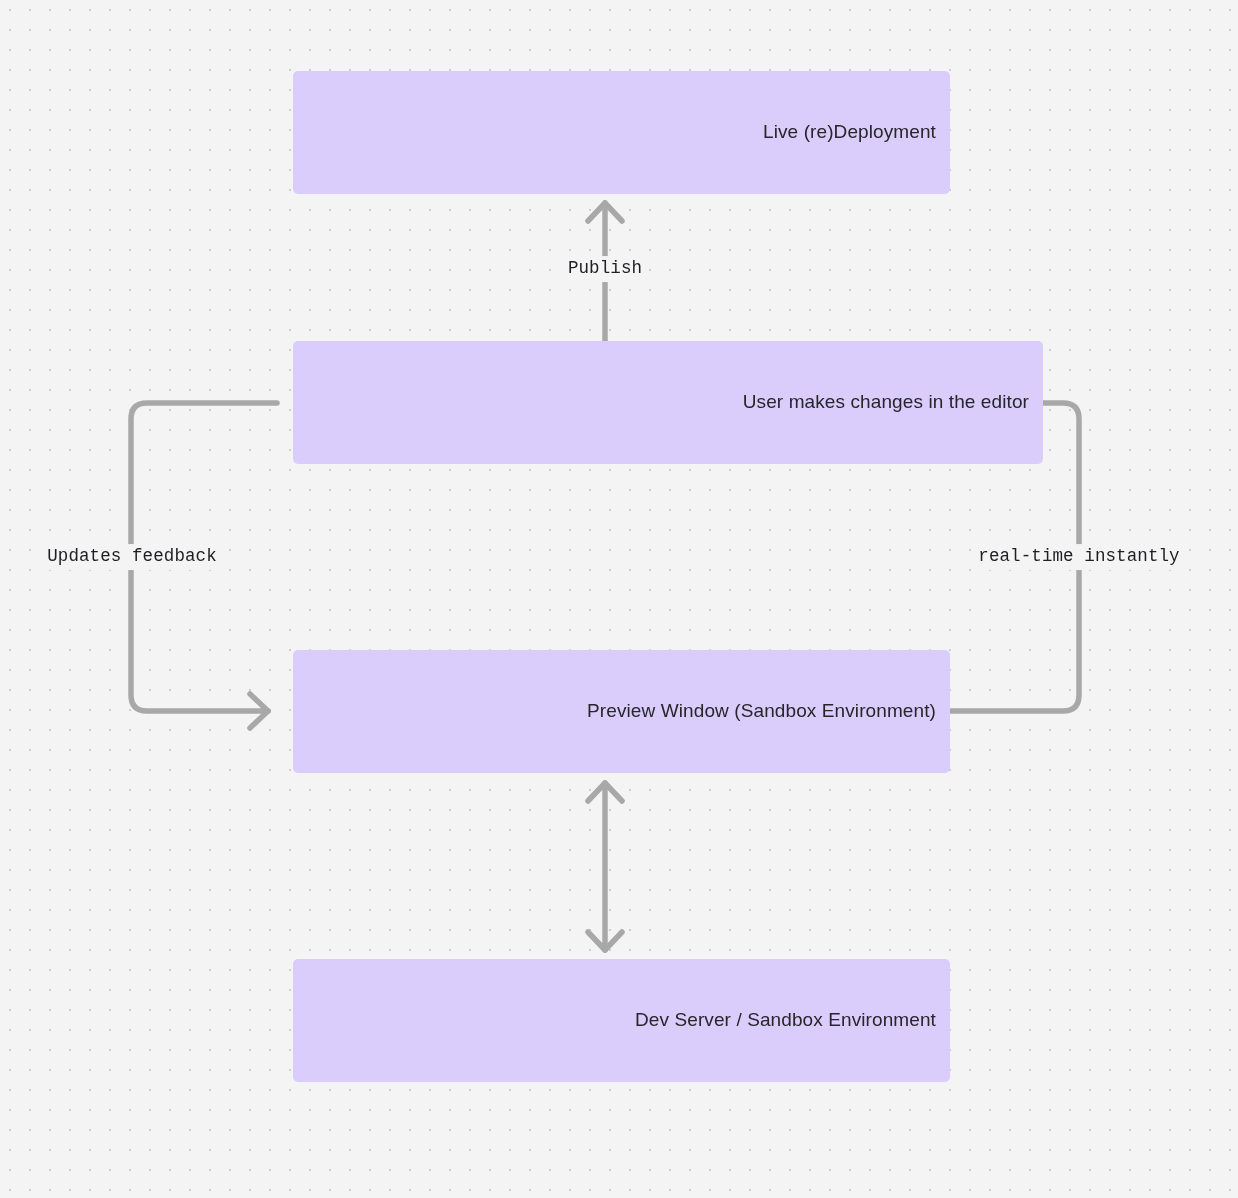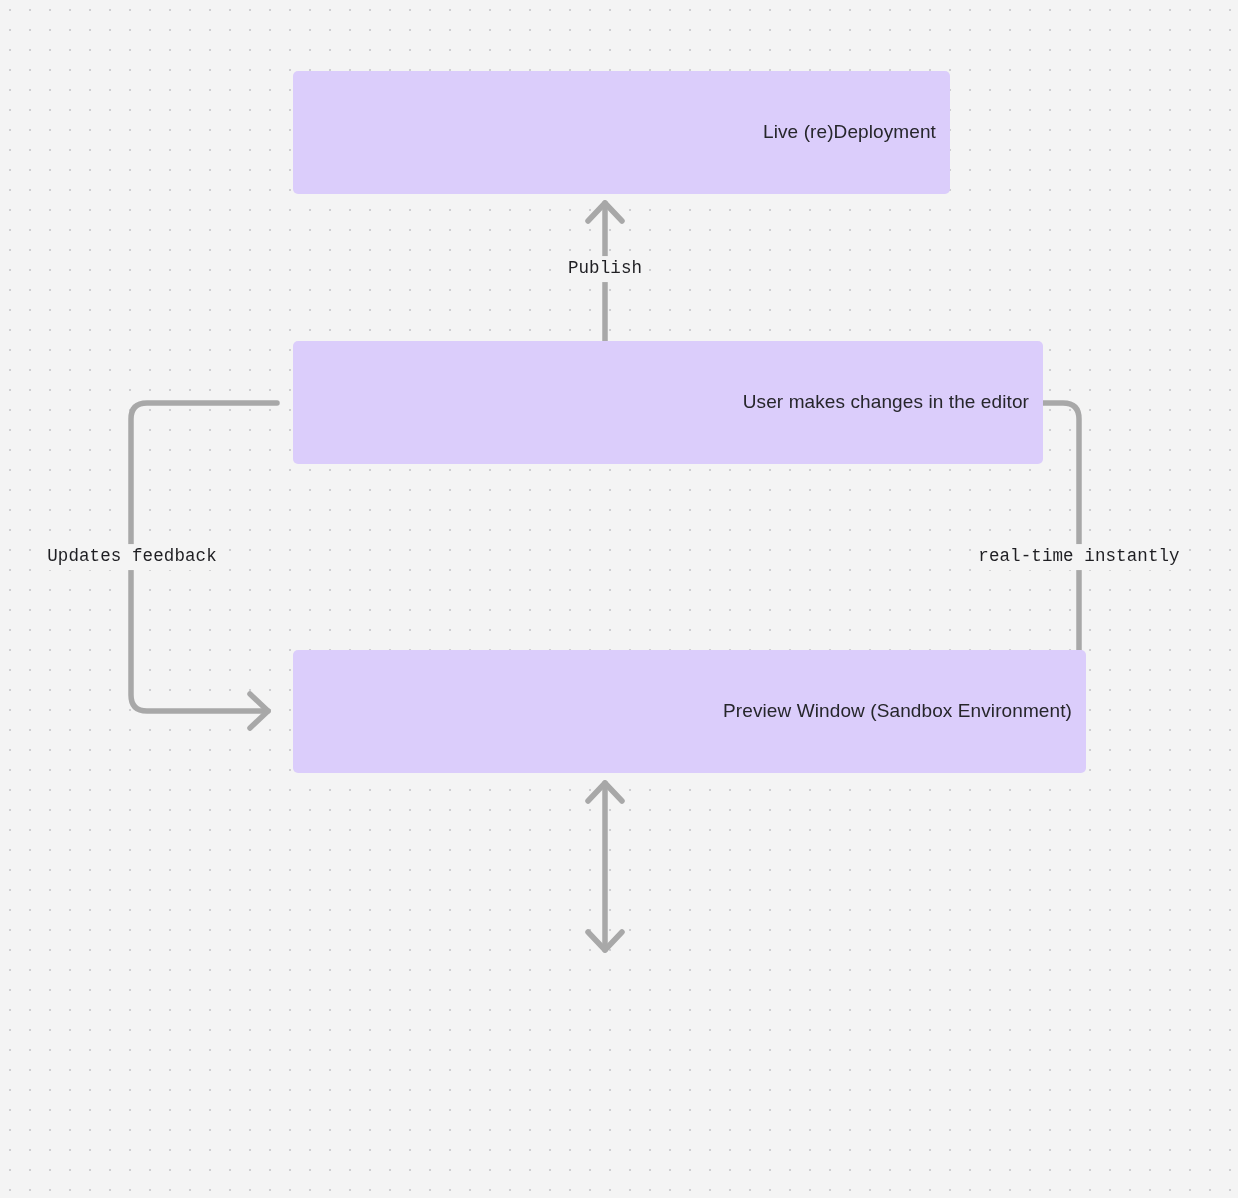--- a/index.html
+++ b/index.html
@@ -90,24 +90,27 @@
   </svg>
 
   <div class="node" style="left:277px; top:71px; width:657px; height:123px;">
     <span>Live (re)Deployment</span>
   </div>
 
   <div class="node" style="left:277px; top:341px; width:750px; height:123px;">
     <span>User makes changes in the editor</span>
   </div>
 
-  <div class="node" style="left:277px; top:650px; width:793px; height:123px;">
+  <div class="node" style="left:277px; top:650px; width:657px; height:123px;">
     <span>Preview Window (Sandbox Environment)</span>
   </div>
 
+  <div class="node" style="left:277px; top:959px; width:657px; height:123px;">
+    <span>Dev Server / Sandbox Environment</span>
+  </div>
 
   <div class="edge-label el-center" style="left:605px; top:269px;">Publish</div>
 
   <div class="edge-label el-center" style="left:132px; top:557px;">Updates feedback</div>
 
   <div class="edge-label el-center" style="left:1079px; top:557px;">real-time instantly</div>
 
 
 </div>
 

